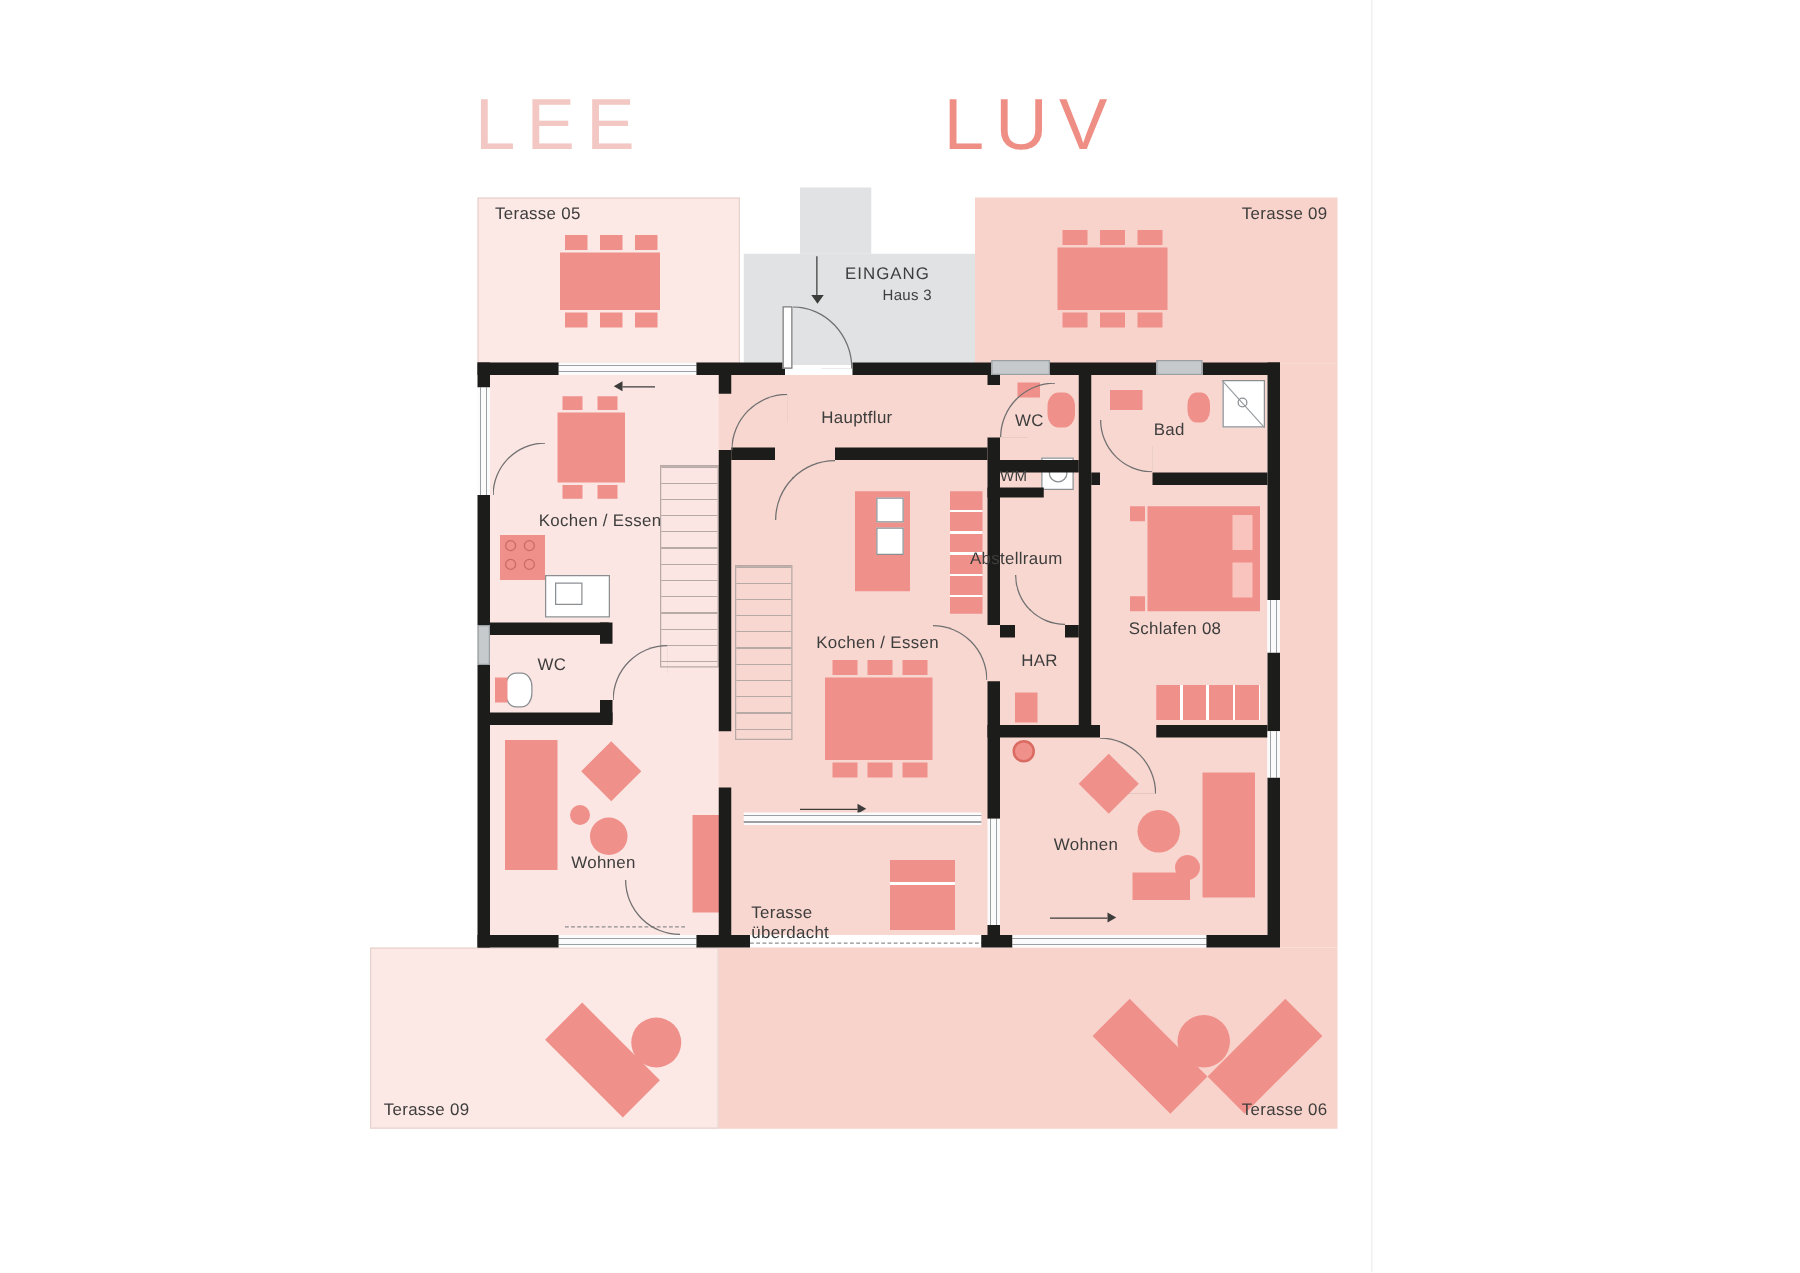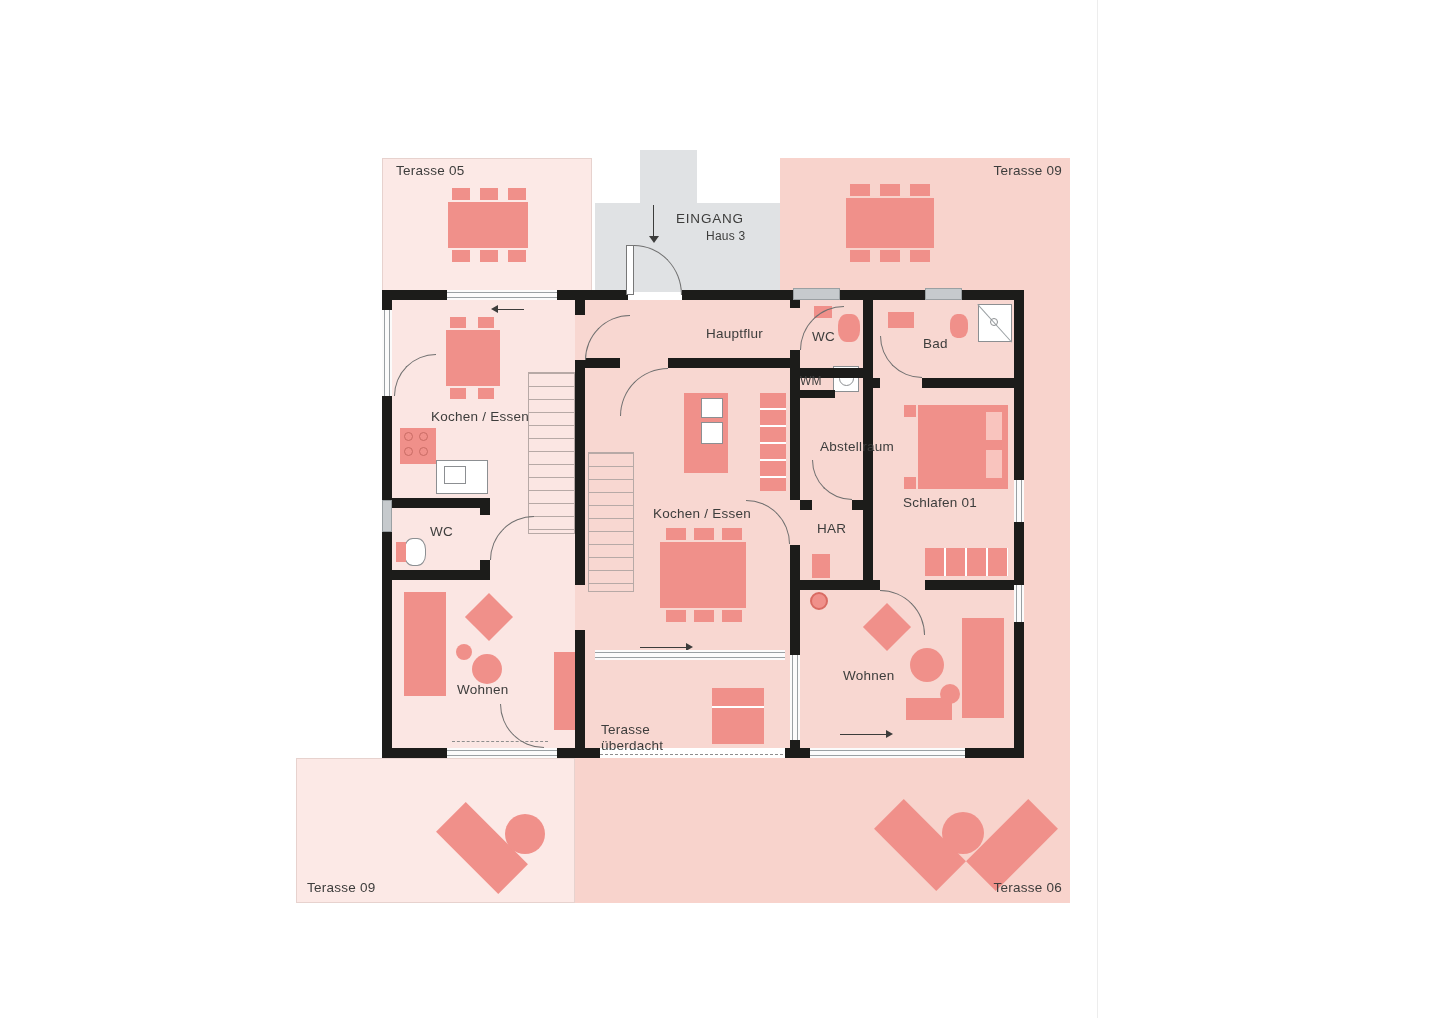--- a/index.html
+++ b/index.html
@@ -38,20 +38,22 @@
   .wardrobe-lines { background-image:repeating-linear-gradient(to right,transparent 0 19px,#ffffff 19px 21px); }
   .bench-line { background-image:linear-gradient(to bottom,transparent 0 18px,#ffffff 18px 20px,transparent 20px); }
 </style>
 </head>
 <body>
 
 <div class="stage">
 
   <div class="sheet-edge" style="left:1097px;top:0;width:1px;height:1018px"></div>
 
+  <div class="title" style="left:380px;top:66px;color:var(--title_left)">LEE</div>
+  <div class="title" style="left:755px;top:66px;color:var(--title_right)">LUV</div>
 
   <div class="area t-light" style="left:382px;top:158px;width:210px;height:133px;border:1px solid #e7d2ce"></div>
   <div class="area t-dark" style="left:780px;top:158px;width:290px;height:133px"></div>
   <div class="area t-dark" style="left:1024px;top:291px;width:46px;height:467px"></div>
   <div class="area t-light" style="left:296px;top:758px;width:279px;height:145px;border:1px solid #e7d2ce"></div>
   <div class="area t-dark" style="left:575px;top:758px;width:495px;height:145px"></div>
 
   <div class="area entry" style="left:640px;top:150px;width:57px;height:53px"></div>
   <div class="area entry" style="left:595px;top:203px;width:185px;height:89px"></div>
   <div class="aline" style="left:653px;top:205px;width:1px;height:32px"></div>
@@ -228,28 +230,28 @@
   <div class="arc arc-tr" style="left:880px;top:590px;width:45px;height:45px"></div>
   <div class="arc arc-tl" style="left:490px;top:516px;width:44px;height:44px"></div>
   <div class="arc arc-bl" style="left:500px;top:704px;width:44px;height:44px"></div>
 
   <div class="lbl" style="left:396px;top:163px">Terasse 05</div>
   <div class="lbl" style="left:940px;top:163px;width:122px;text-align:right">Terasse 09</div>
   <div class="lbl" style="left:307px;top:880px">Terasse 09</div>
   <div class="lbl" style="left:940px;top:880px;width:122px;text-align:right">Terasse 06</div>
   <div class="lbl" style="left:676px;top:211px;letter-spacing:.8px">EINGANG</div>
   <div class="lbl lbl-sm" style="left:706px;top:229px">Haus 3</div>
-  <div class="lbl" style="left:706px;top:326px">Hauptflur</div>
+  <div class="lbl" style="left:657px;top:326px">Hauptflur</div>
   <div class="lbl" style="left:812px;top:329px">WC</div>
   <div class="lbl" style="left:923px;top:336px">Bad</div>
   <div class="lbl lbl-sm" style="left:800px;top:374px">WM</div>
-  <div class="lbl" style="left:820px;top:439px">Abstellraum</div>
+  <div class="lbl" style="left:776px;top:439px">Abstellraum</div>
   <div class="lbl" style="left:431px;top:409px">Kochen / Essen</div>
   <div class="lbl" style="left:430px;top:524px">WC</div>
   <div class="lbl" style="left:653px;top:506px">Kochen / Essen</div>
   <div class="lbl" style="left:817px;top:521px">HAR</div>
-  <div class="lbl" style="left:903px;top:495px">Schlafen 01</div>
+  <div class="lbl" style="left:903px;top:495px">Schlafen 08</div>
   <div class="lbl" style="left:457px;top:682px">Wohnen</div>
   <div class="lbl" style="left:843px;top:668px">Wohnen</div>
   <div class="lbl" style="left:601px;top:722px">Terasse</div>
   <div class="lbl" style="left:601px;top:738px">überdacht</div>
 
 </div>
 
 </body></html>

